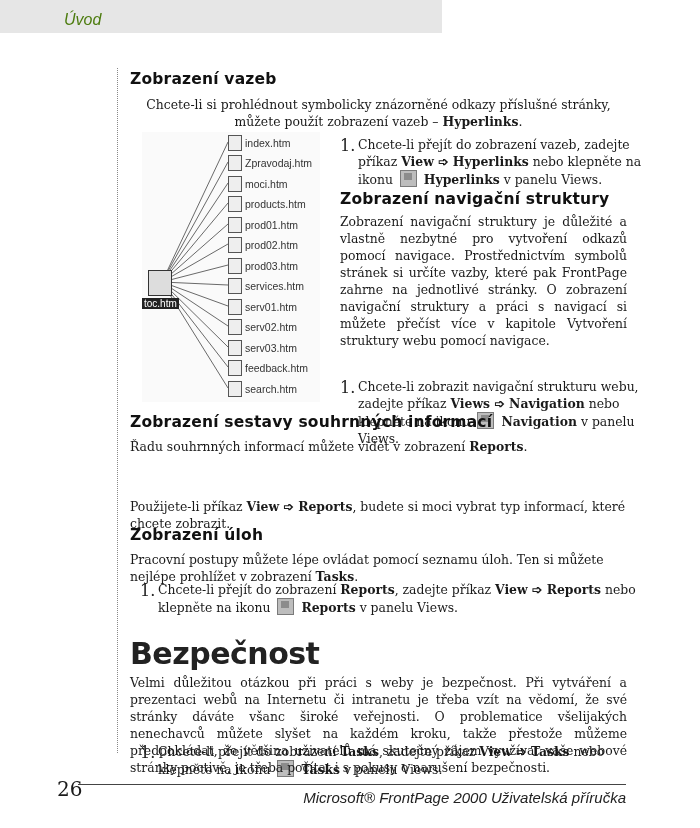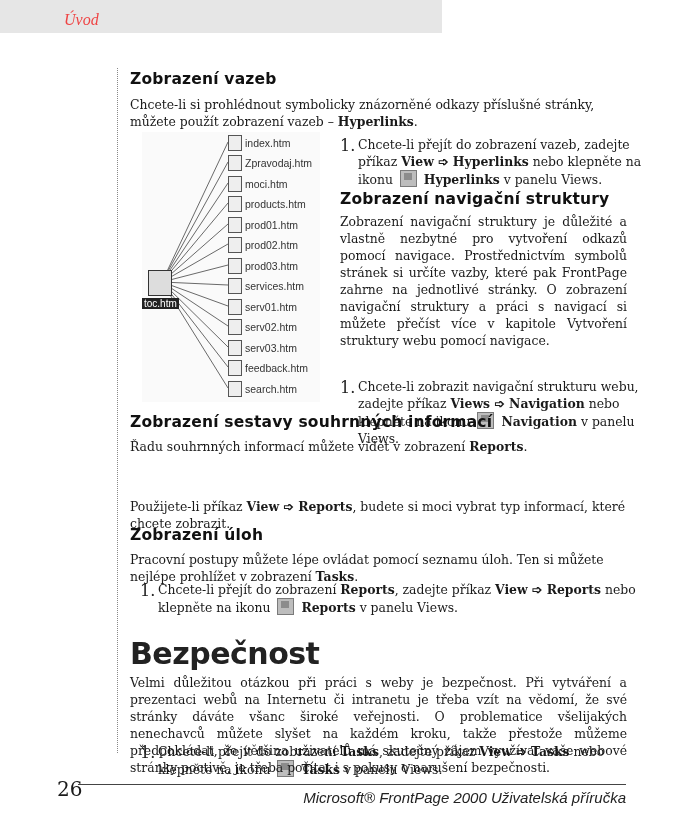--- a/index.html
+++ b/index.html
@@ -1,20 +1,20 @@
 <!DOCTYPE html>
 <html><head>
 <meta charset="utf-8">
 <style>
   html, body { margin:0; padding:0; background:#ffffff; }
   body { width:700px; height:828px; position:relative; overflow:hidden;
          font-family:"DejaVu Serif", "Liberation Serif", serif; color:#1a1a1a; }
   .header-band { position:absolute; left:0; top:0; width:442px; height:33px; background:#e6e6e6; }
-  .header-title { position:absolute; left:64px; top:11px; font-family:Liberation Serif, serif;
-                  font-style:italic; font-size:16px; color:#ef4444; }
+  .header-title { position:absolute; left:64px; top:11px; font-family:Liberation Sans, sans-serif;
+                  font-style:italic; font-size:16px; color:#4d7c0f; }
   .rule-v { position:absolute; left:117px; top:68px; height:685px; border-left:1px dotted #888; }
   h2 { font-family:"DejaVu Sans", sans-serif; font-weight:bold; font-size:15.5px; margin:0; color:#111; letter-spacing:0.2px; }
   p, li { font-size:12.4px; line-height:17px; margin:0; }
   .abs { position:absolute; }
   b { font-weight:bold; }
   .ico { display:inline-block; width:15px; height:15px; background:#bdbdbd; border:1px solid #7a7a7a;
          vertical-align:-3px; margin:0 3px; position:relative; }
   .ico::after { content:""; position:absolute; left:3px; top:2px; width:8px; height:7px; background:#8c8c8c; }
   .diagram { position:absolute; left:142px; top:132px; width:178px; height:270px; background:#fafafa; }
   .node { position:absolute; left:86px; font-family:"Liberation Sans", sans-serif; font-size:10.5px; color:#333; }
@@ -30,21 +30,21 @@
   .footer-text { position:absolute; right:74px; top:789px; font-family:"Liberation Sans", sans-serif; font-style:italic; font-size:15px; color:#222; }
 </style>
 </head>
 <body>
 
 <div class="header-band"></div>
 <div class="header-title">Úvod</div>
 <div class="rule-v"></div>
 
 <h2 class="abs" style="left:130px;top:70px;">Zobrazení vazeb</h2>
-<p class="abs" style="left:130px;top:96px;width:497px;"><span>Chcete-li si prohlédnout symbolicky znázorněné odkazy příslušné stránky, můžete použít zobrazení vazeb – </span><b>Hyperlinks</b>.</p>
+<p class="abs" style="left:130px;top:96px;width:497px;text-align:center;"><span>Chcete-li si prohlédnout symbolicky znázorněné odkazy příslušné stránky, můžete použít zobrazení vazeb – </span><b>Hyperlinks</b>.</p>
 
 <div class="diagram">
   <svg width="178" height="270" style="position:absolute;left:0;top:0;">
     <g stroke="#444" stroke-width="0.8" fill="none">
       <line x1="20" y1="150" x2="86" y2="10"></line>
         <line x1="20" y1="150" x2="86" y2="30"></line>
       <line x1="20" y1="150" x2="86" y2="51"></line>
         <line x1="20" y1="150" x2="86" y2="71"></line>
       <line x1="20" y1="150" x2="86" y2="92"></line>
         <line x1="20" y1="150" x2="86" y2="112"></line>

